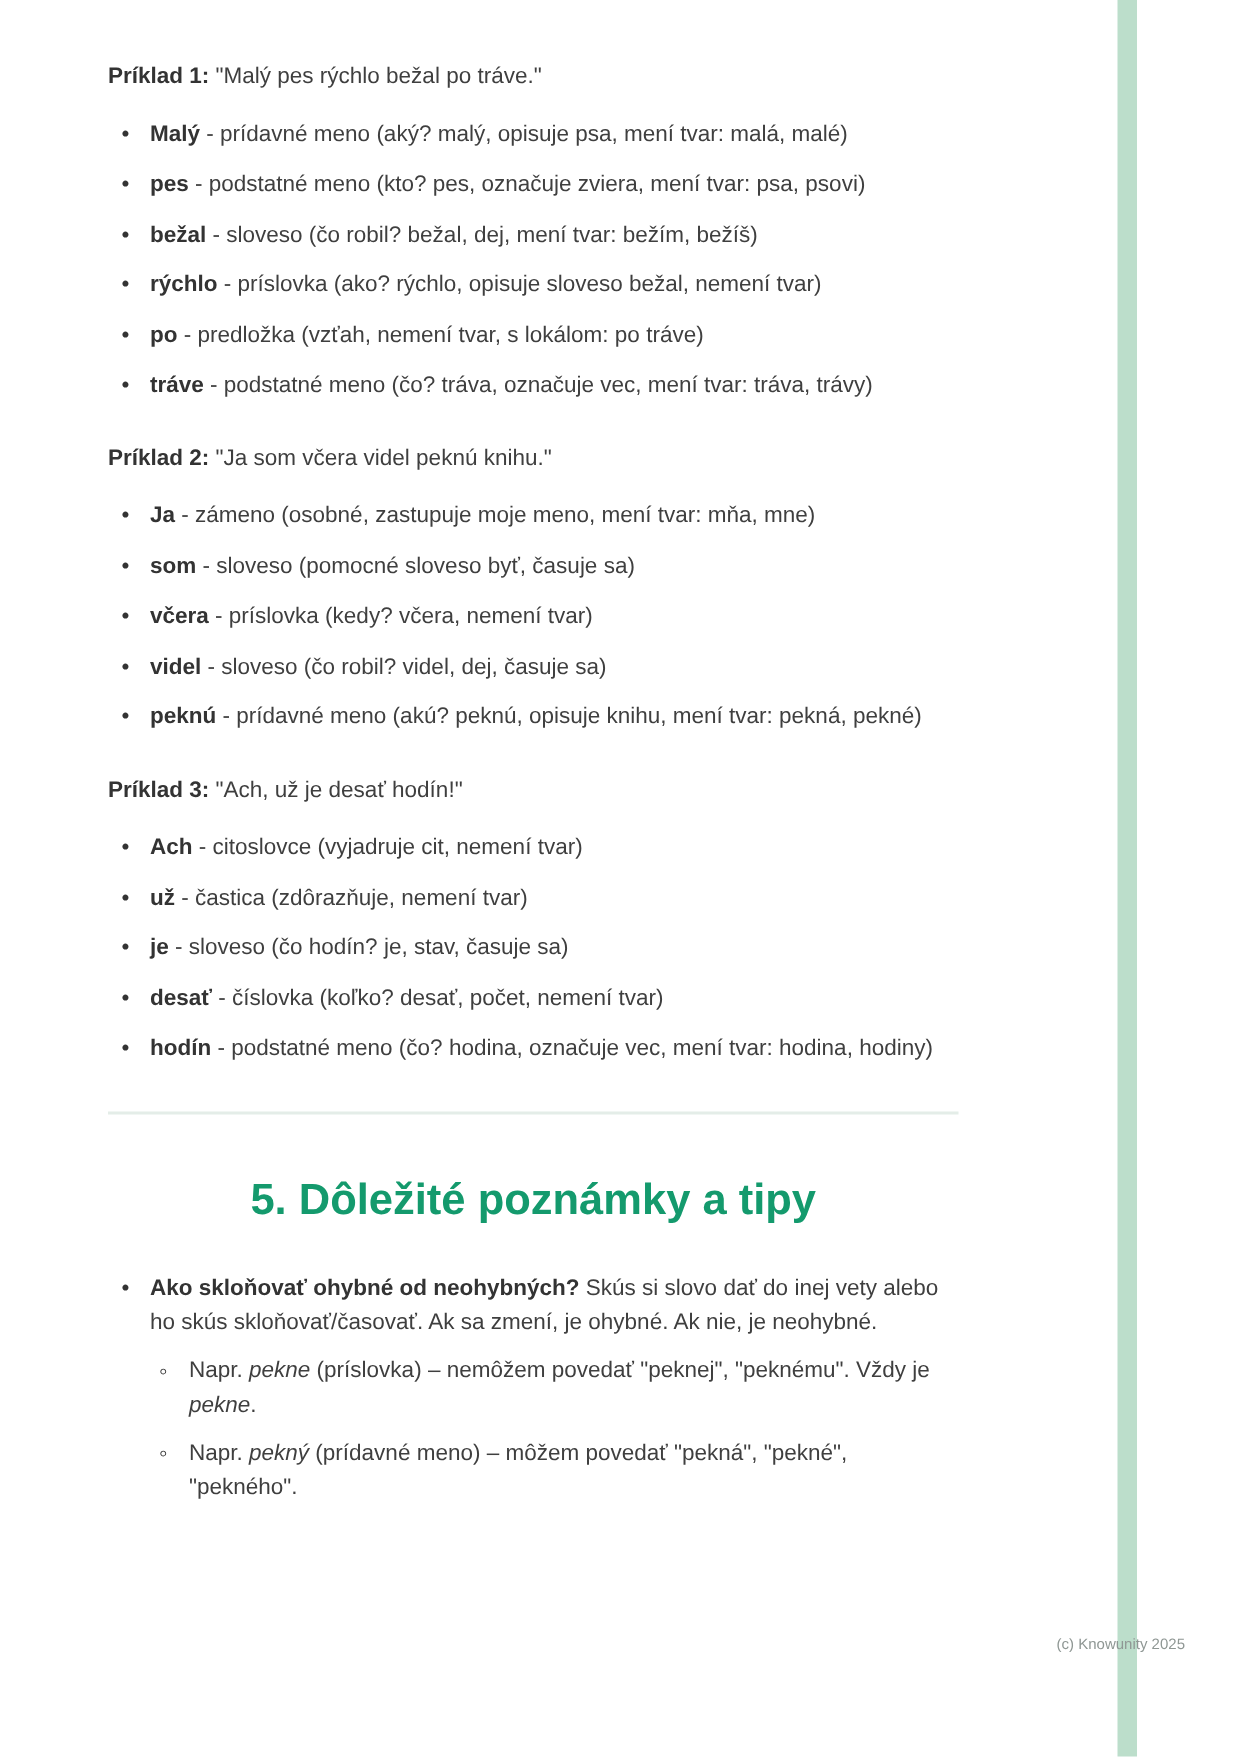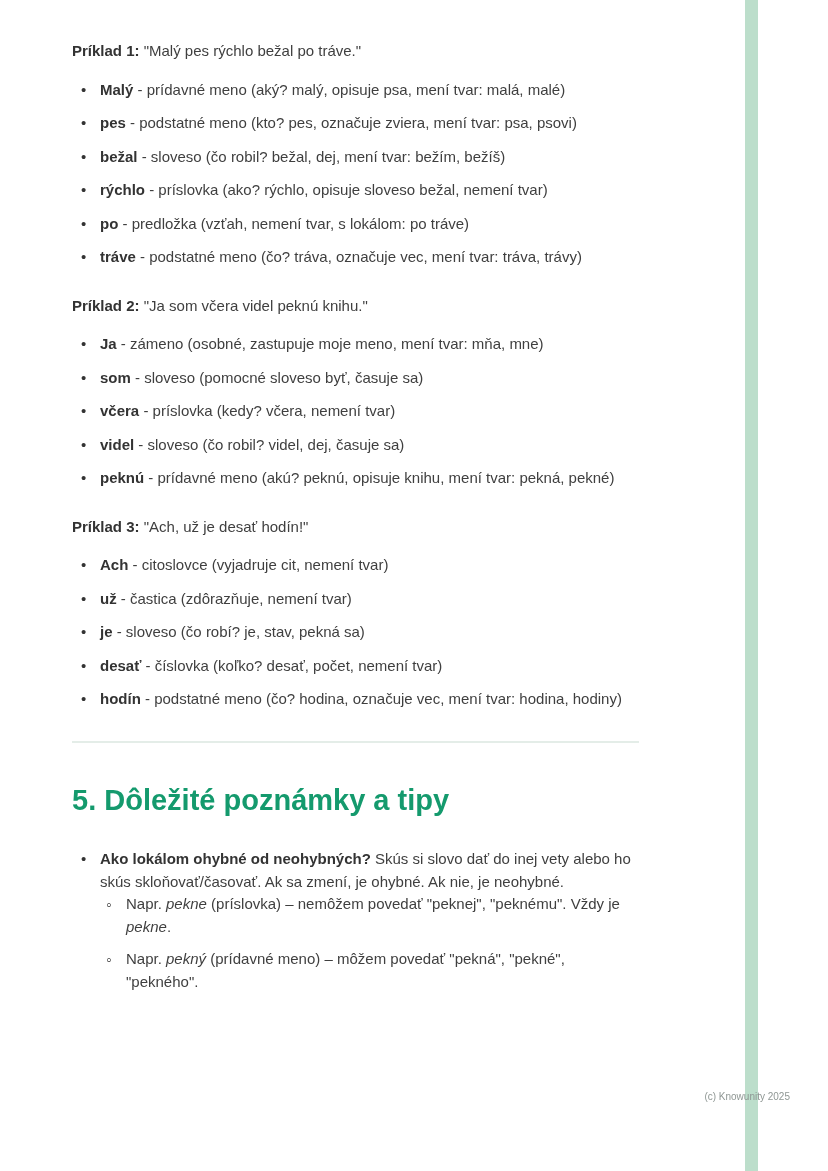--- a/index.html
+++ b/index.html
@@ -37,21 +37,21 @@
     padding-left: 28px;
     margin-bottom: 11px;
   }
   ul.blist > li::before {
     content: "•";
     position: absolute;
     left: 9px;
     top: 0;
     color: #333333;
   }
-  ul.sublist { list-style: none; }
+  ul.sublist { list-style: none; margin-top: 10px; }
   ul.sublist > li {
     position: relative;
     padding-left: 26px;
     margin-bottom: 10px;
   }
   ul.sublist > li::before {
     content: "◦";
     position: absolute;
     left: 6px;
     top: 0;
@@ -111,32 +111,32 @@
     <li><span class="term">peknú</span><span> - prídavné meno (akú? peknú, opisuje knihu, mení tvar: pekná, pekné)</span></li>
   </ul>
 
   <p class="ex-head">
     <strong>Príklad 3:</strong>
     <span>"Ach, už je desať hodín!"</span>
   </p>
   <ul class="blist">
     <li><span class="term">Ach</span><span> - citoslovce (vyjadruje cit, nemení tvar)</span></li>
     <li><span class="term">už</span><span> - častica (zdôrazňuje, nemení tvar)</span></li>
-    <li><span class="term">je</span><span> - sloveso (čo robí? je, stav, pekná sa)</span></li>
+    <li><span class="term">je</span><span> - sloveso (čo hodín? je, stav, časuje sa)</span></li>
     <li><span class="term">desať</span><span> - číslovka (koľko? desať, počet, nemení tvar)</span></li>
     <li><span class="term">hodín</span><span> - podstatné meno (čo? hodina, označuje vec, mení tvar: hodina, hodiny)</span></li>
   </ul>
 
   <hr class="divider">
 
-  <h2 class="section-title" style="color: rgb(20, 154, 109);">5. Dôležité poznámky a tipy</h2>
+  <h2 class="section-title" style="color: rgb(20, 154, 109); text-align: center;">5. Dôležité poznámky a tipy</h2>
 
   <ul class="blist tips">
     <li>
-      <span class="term">Ako lokálom ohybné od neohybných?</span><span> Skús si slovo dať do inej vety alebo ho skús skloňovať/časovať. Ak sa zmení, je ohybné. Ak nie, je neohybné.</span>
+      <span class="term">Ako skloňovať ohybné od neohybných?</span><span> Skús si slovo dať do inej vety alebo ho skús skloňovať/časovať. Ak sa zmení, je ohybné. Ak nie, je neohybné.</span>
       <ul class="sublist">
         <li><span>Napr. </span><em>pekne</em><span> (príslovka) – nemôžem povedať "peknej", "peknému". Vždy je </span><em>pekne</em><span>.</span></li>
         <li><span>Napr. </span><em>pekný</em><span> (prídavné meno) – môžem povedať "pekná", "pekné", "pekného".</span><em></em><span></span></li>
       </ul>
     </li>
   </ul>
 
 </div>
 
 <div class="footer">(c) Knowunity 2025</div>

